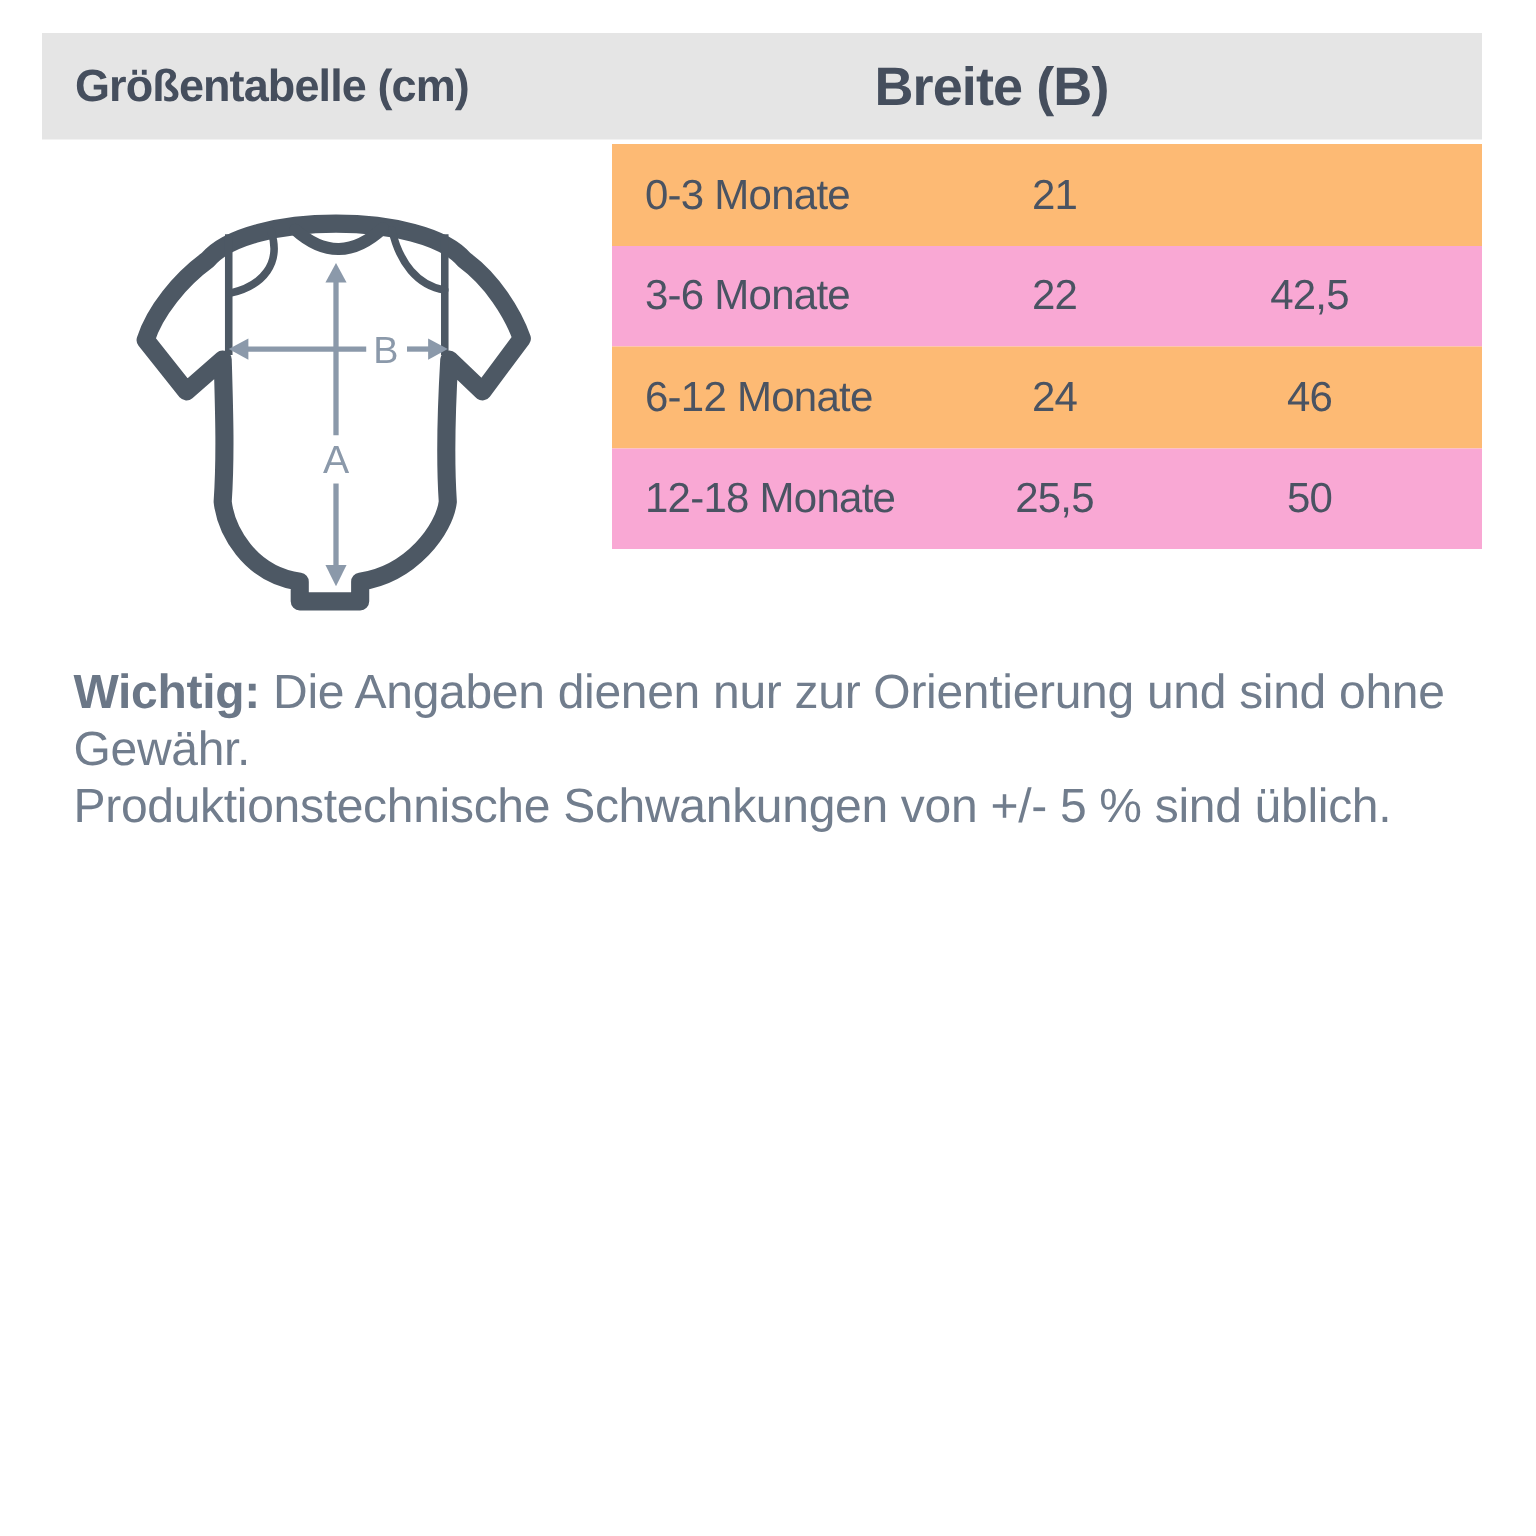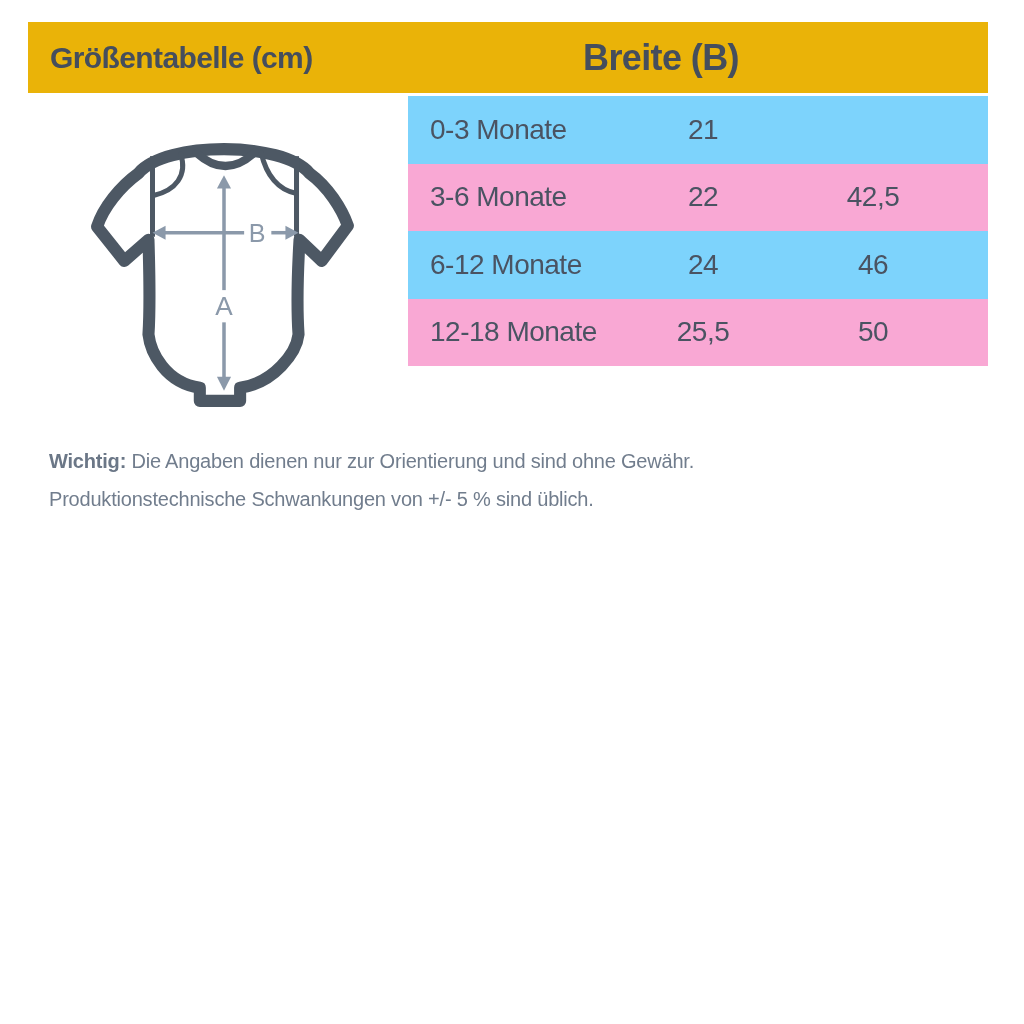--- a/index.html
+++ b/index.html
@@ -3,46 +3,46 @@
 <meta charset="utf-8">
 <style>
   html,body{margin:0;padding:0;background:#ffffff;}
   #page{
     position:relative;width:1024px;height:1024px;background:#ffffff;overflow:hidden;
     font-family:"Liberation Sans", sans-serif;
   }
   
   .header-bar{
     position:absolute;left:28px;top:22px;width:960px;height:71px;
-    background:#eab308;display:flex;align-items:center;
+    background:#e5e5e5;display:flex;align-items:center;
   }
   .header-title{
     position:absolute;left:22px;top:0;height:71px;display:flex;align-items:center;
     font-size:30px;font-weight:bold;color:#454e5d;letter-spacing:-0.6px;white-space:nowrap;
   }
   .col-head{
     position:absolute;top:0;height:71px;display:flex;align-items:center;justify-content:center;
     font-size:36px;font-weight:bold;color:#454e5d;letter-spacing:-0.6px;white-space:nowrap;
   }
   .col-head.breite{left:548px;width:170px;}
   .col-head.hoehe{left:724px;width:170px;}
   
   .size-table{position:absolute;left:408px;top:96px;width:580px;}
-  .size-row{display:flex;align-items:center;height:67.5px;background:#7dd3fc;}
+  .size-row{display:flex;align-items:center;height:67.5px;background:#fdba74;}
   .size-row.shaded{background:#f9a8d4;}
   .cell{font-size:28px;color:#4a5362;letter-spacing:-0.5px;white-space:nowrap;}
   .cell.label{width:240px;padding-left:22px;box-sizing:border-box;text-align:left;}
   .cell.breite{width:110px;text-align:center;}
   .cell.hoehe{width:230px;text-align:center;}
   
   .diagram{position:absolute;left:83px;top:133px;width:282px;height:282px;}
   
   .note{
     position:absolute;left:49px;top:442px;width:930px;
-    font-size:20px;line-height:38px;color:#717d8d;letter-spacing:-0.2px;
+    font-size:32px;line-height:38px;color:#717d8d;letter-spacing:-0.2px;
   }
   .note b{font-weight:bold;color:#6b7787;}
 </style>
 </head>
 <body>
 
 <div id="page">
 
   <div class="header-bar">
     <div class="header-title">Größentabelle (cm)</div>

